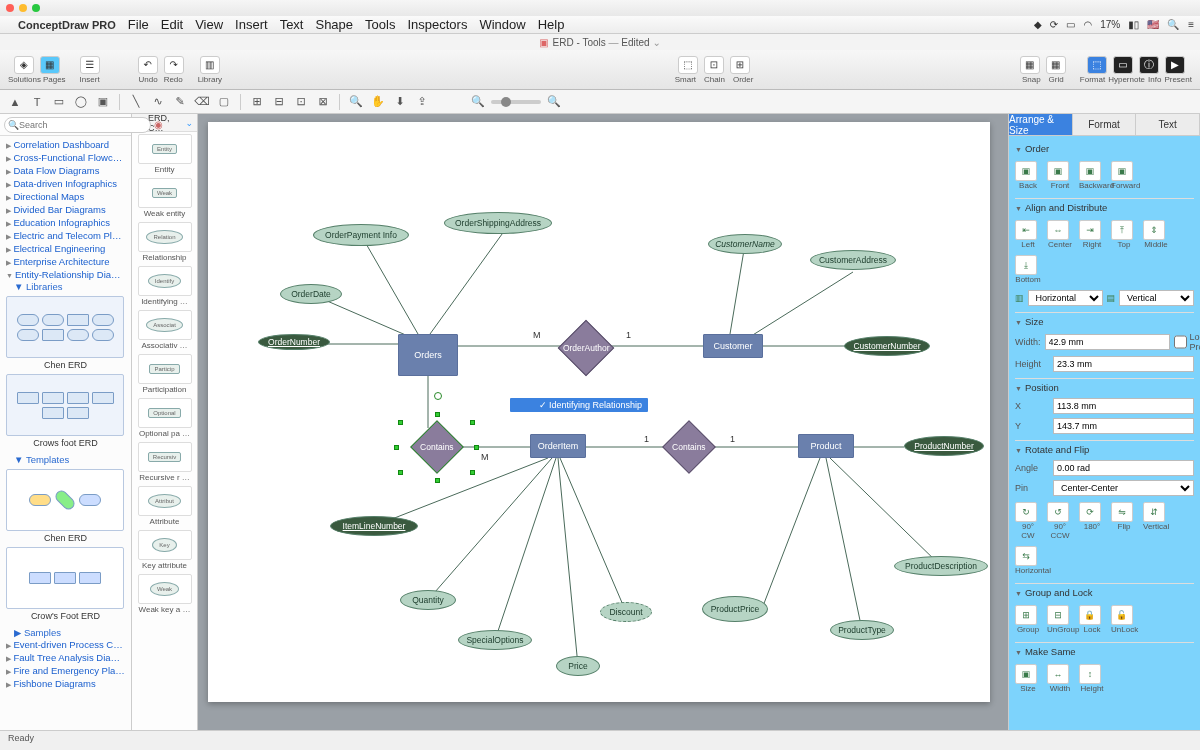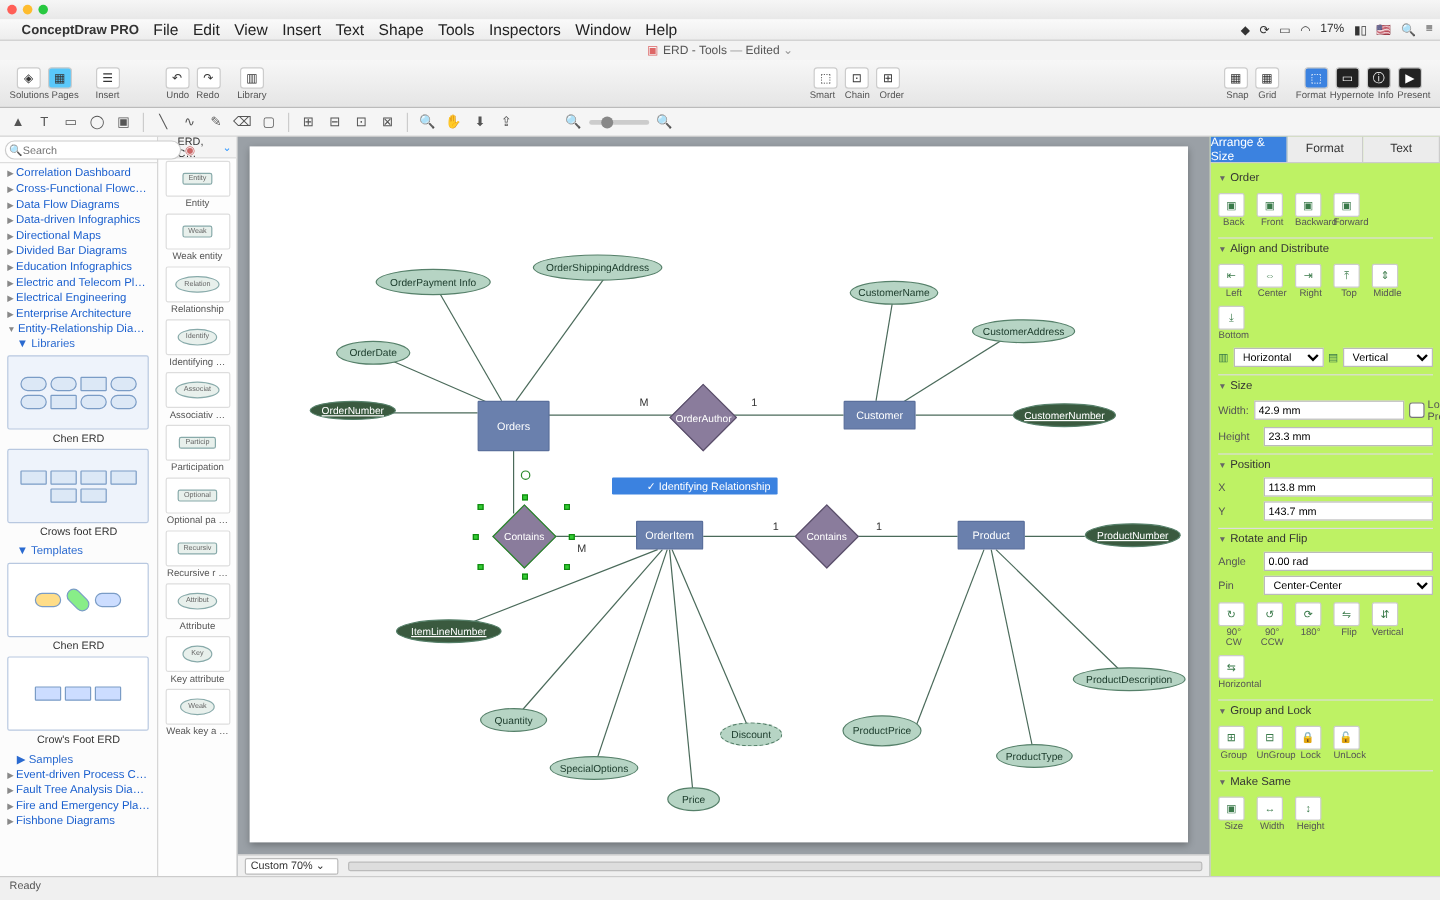--- a/index.html
+++ b/index.html
@@ -67,21 +67,21 @@
   .attr.derived { border-style:dashed;}
   .rel { position:absolute; background:#8a7c9c; border:1px solid #5a4f6a; color:#fff; font-size:8.5px; display:flex; align-items:center; justify-content:center; transform:rotate(45deg);}
   .rel span { transform:rotate(-45deg);}
   .rel.sel { border:1.5px solid #2a8a2a;}
   svg.lines { position:absolute; left:0;top:0;width:100%;height:100%; pointer-events:none;}
   .tag { position:absolute; background:#3b82e0; color:#fff; font-size:9px; padding:2px 6px; border-radius:1px;}
   .card { position:absolute; font-size:9px; color:#333;}
   .handle { position:absolute; width:5px;height:5px; background:#3c3; border:1px solid #181;}
 
   
-  .insp { width:192px; background:#bef264; border-left:1px solid #ccc; display:flex; flex-direction:column;}
+  .insp { width:192px; background:#7dd3fc; border-left:1px solid #ccc; display:flex; flex-direction:column;}
   .insp-tabs { display:flex; height:22px; border-bottom:1px solid #ccc;}
   .insp-tabs .tab { flex:1; display:flex; align-items:center; justify-content:center; font-size:10px; border-right:1px solid #ccc; background:#ececec;}
   .insp-tabs .tab.active { background:#3b82e0; color:#fff;}
   .insp-body { flex:1; overflow:auto; padding:4px 6px;}
   .sect-h { font-size:9.5px; color:#333; padding:3px 0; border-top:1px solid #ddd; margin-top:4px;}
   .sect-h:first-child{border-top:none;margin-top:0;}
   .sect-h .tri { font-size:7px; margin-right:3px; color:#666;}
   .btn-row { display:flex; gap:6px; padding:4px 0; flex-wrap:wrap;}
   .mini-btn { width:22px;height:20px;border:1px solid #ccc;border-radius:2px;background:#fff;display:flex;align-items:center;justify-content:center;font-size:9px;color:#3a7a4a;}
   .mini-lbl { font-size:8px; color:#555; text-align:center; width:26px;}
@@ -415,22 +415,22 @@
           <line x1="733" y1="444" x2="622" y2="336" stroke="#4a6a5a" stroke-width="1"></line>
         </svg>
     <div class="ent" style="left: 190px; top: 212px; width: 60px; height: 42px;">Orders</div>
         <div class="ent" style="left: 495px; top: 212px; width: 60px; height: 24px;">Customer</div>
         <div class="ent" style="left: 322px; top: 312px; width: 56px; height: 24px;">OrderItem</div>
         <div class="ent" style="left: 590px; top: 312px; width: 56px; height: 24px;">Product</div>
         <div class="attr" style="left: 105px; top: 102px; width: 96px; height: 22px;">OrderPayment Info</div>
         <div class="attr" style="left: 236px; top: 90px; width: 108px; height: 22px;">OrderShippingAddress</div>
         <div class="attr" style="left: 72px; top: 162px; width: 62px; height: 20px;">OrderDate</div>
         <div class="attr key" style="left: 50px; top: 212px; width: 72px; height: 16px;">OrderNumber</div>
-        <div class="attr" style="left: 500px; top: 112px; width: 74px; height: 20px;">CustomerName</div>
-        <div class="attr" style="left: 602px; top: 144px; width: 86px; height: 20px;">CustomerAddress</div>
+        <div class="attr" style="left: 500px; top: 112px; width: 74px; height: 20px; font-style: italic;">CustomerName</div>
+        <div class="attr" style="left: 602px; top: 128px; width: 86px; height: 20px;">CustomerAddress</div>
         <div class="attr key" style="left: 636px; top: 214px; width: 86px; height: 20px;">CustomerNumber</div>
         <div class="attr key" style="left: 122px; top: 394px; width: 88px; height: 20px;">ItemLineNumber</div>
         <div class="attr" style="left: 192px; top: 468px; width: 56px; height: 20px;">Quantity</div>
         <div class="attr" style="left: 250px; top: 508px; width: 74px; height: 20px;">SpecialOptions</div>
         <div class="attr derived" style="left: 392px; top: 480px; width: 52px; height: 20px;">Discount</div>
         <div class="attr" style="left: 348px; top: 534px; width: 44px; height: 20px;">Price</div>
         <div class="attr" style="left: 494px; top: 474px; width: 66px; height: 26px;">ProductPrice</div>
         <div class="attr" style="left: 622px; top: 498px; width: 64px; height: 20px;">ProductType</div>
         <div class="attr" style="left: 686px; top: 434px; width: 94px; height: 20px;">ProductDescription</div>
         <div class="attr key" style="left: 696px; top: 314px; width: 80px; height: 20px;">ProductNumber</div>
@@ -452,24 +452,20 @@
         <div class="rel" style="left: 462px; top: 306px; width: 38px; height: 38px;">
           <span>Contains</span>
         </div>
         <div class="card" style="left: 325px; top: 208px;">M</div>
         <div class="card" style="left: 418px; top: 208px;">1</div>
         <div class="card" style="left: 273px; top: 330px;">M</div>
         <div class="card" style="left: 436px; top: 312px;">1</div>
         <div class="card" style="left: 522px; top: 312px;">1</div>
         <div class="tag" style="left: 302px; top: 276px; padding-left: 29px;">✓ Identifying Relationship</div>
       </div>
-    <div class="canvas-ft">
-      <span class="zoom-sel"><span>Custom 70%</span> ⌄</span>
-      <div style="flex:1;height:8px;background:#ddd;border:1px solid #bbb;border-radius:2px"></div>
-    </div>
   </div>
 
   <div class="insp">
     <div class="insp-tabs">
       <div class="tab active">Arrange &amp; Size</div>
       <div class="tab">Format</div>
       <div class="tab">Text</div>
     </div>
     <div class="insp-body">
       <div class="sect-h"><span class="tri">▼</span><span>Order</span></div>

